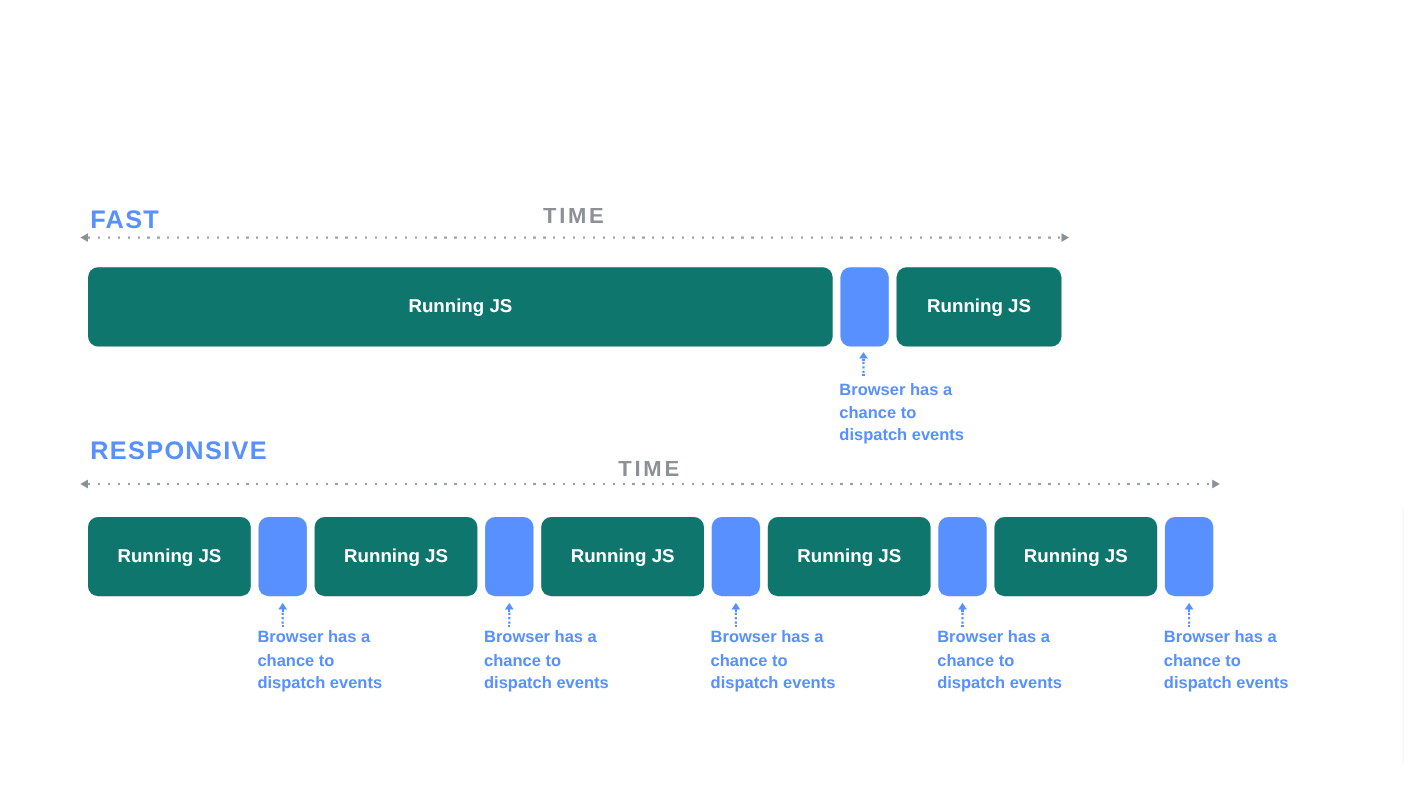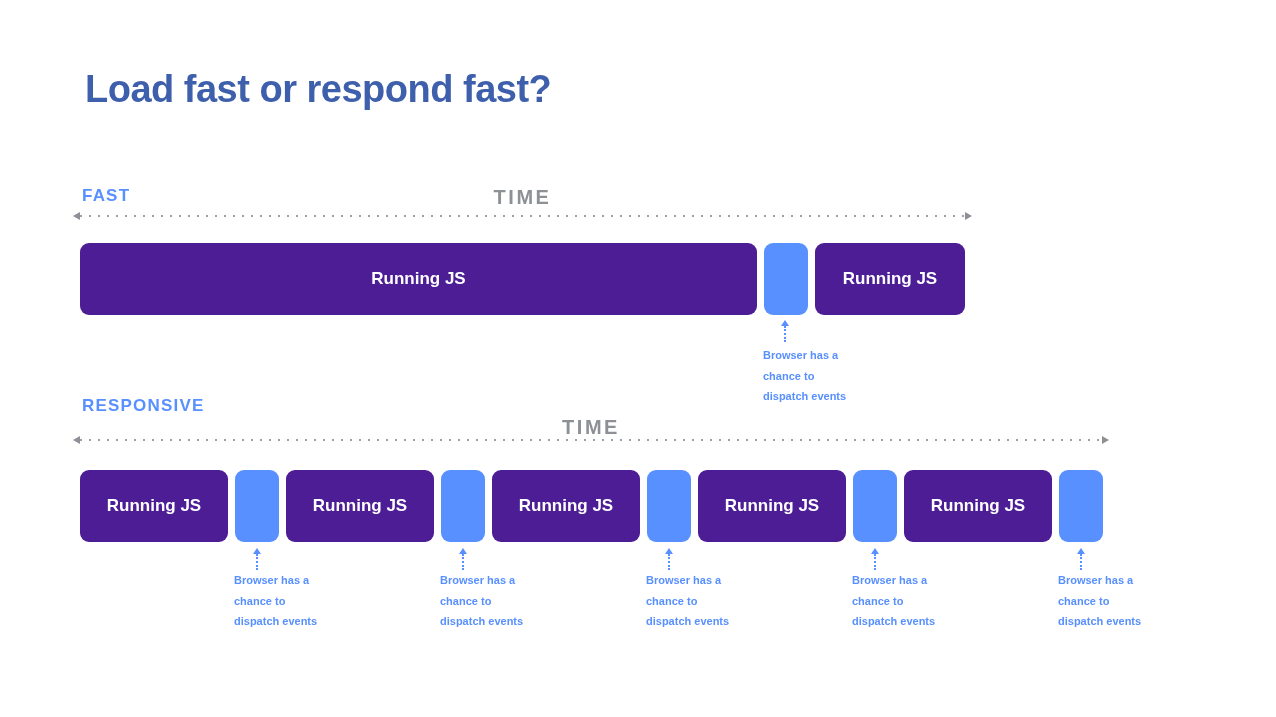--- a/index.html
+++ b/index.html
@@ -5,56 +5,55 @@
   html,body{margin:0;padding:0;background:#e9e9e9;}
   .slide{
     position:relative;width:1276px;height:717px;background:#ffffff;
     font-family:"Liberation Sans","DejaVu Sans",sans-serif;overflow:hidden;margin:0 auto;
   }
   .title{
     position:absolute;left:85px;top:68px;font-size:38px;font-weight:bold;
     color:#3e5fab;letter-spacing:-0.5px;
   }
   .tl-label{
-    position:absolute;font-size:17px;font-weight:bold;color:#5890ff;letter-spacing:1.2px;
+    position:absolute;font-size:23px;font-weight:bold;color:#5890ff;letter-spacing:1.2px;
   }
   .time-label{
     position:absolute;font-size:20px;font-weight:bold;color:#8d9196;
     letter-spacing:2.5px;text-align:center;
   }
   .track{
     position:absolute;height:2px;
     background-image:repeating-linear-gradient(to right,#9aa0a6 0,#9aa0a6 2px,transparent 2px,transparent 9px);
   }
   .arrowhead{position:absolute;width:0;height:0;top:-3px;}
   .arrowhead.left{left:-7px;border-top:4px solid transparent;border-bottom:4px solid transparent;border-right:7px solid #8d9196;}
   .arrowhead.right{right:-7px;border-top:4px solid transparent;border-bottom:4px solid transparent;border-left:7px solid #8d9196;}
   .bar-row{position:absolute;display:flex;gap:7px;}
   .bar{
-    background:#4c1d95;border-radius:9px;height:72px;
+    background:#0f766e;border-radius:9px;height:72px;
     display:flex;align-items:center;justify-content:center;
     color:#ffffff;font-weight:bold;font-size:17px;flex:0 0 auto;
   }
   .gap-block{background:#5890ff;border-radius:9px;height:72px;width:44px;flex:0 0 auto;}
   .up-arrow{position:absolute;display:flex;flex-direction:column;align-items:center;width:10px;}
   .up-arrow .head{width:0;height:0;border-left:4px solid transparent;border-right:4px solid transparent;border-bottom:6px solid #5890ff;}
   .up-arrow .shaft{width:0;height:16px;border-left:2px dotted #5890ff;}
   .annotation{
-    position:absolute;width:150px;font-size:11px;font-weight:bold;color:#5890ff;
+    position:absolute;width:150px;font-size:15px;font-weight:bold;color:#5890ff;
     line-height:20.5px;white-space:pre-line;
   }
   
   .w-big{width:677px;} .w-std{width:148px;} .w-second{width:150px;}
 </style>
 </head>
 <body>
 
 <div class="slide">
 
-  <div class="title">Load fast or respond fast?</div>
 
   <div class="tl-label" style="left:82px;top:186px;">FAST</div>
   <div class="time-label" style="left:80px;top:186px;width:885px;">TIME</div>
 
   <div class="track" style="left:80px;top:215px;width:885px;">
     <span class="arrowhead left"></span>
     <span class="arrowhead right"></span>
   </div>
 
   <div class="bar-row" style="left:80px;top:243px;">

